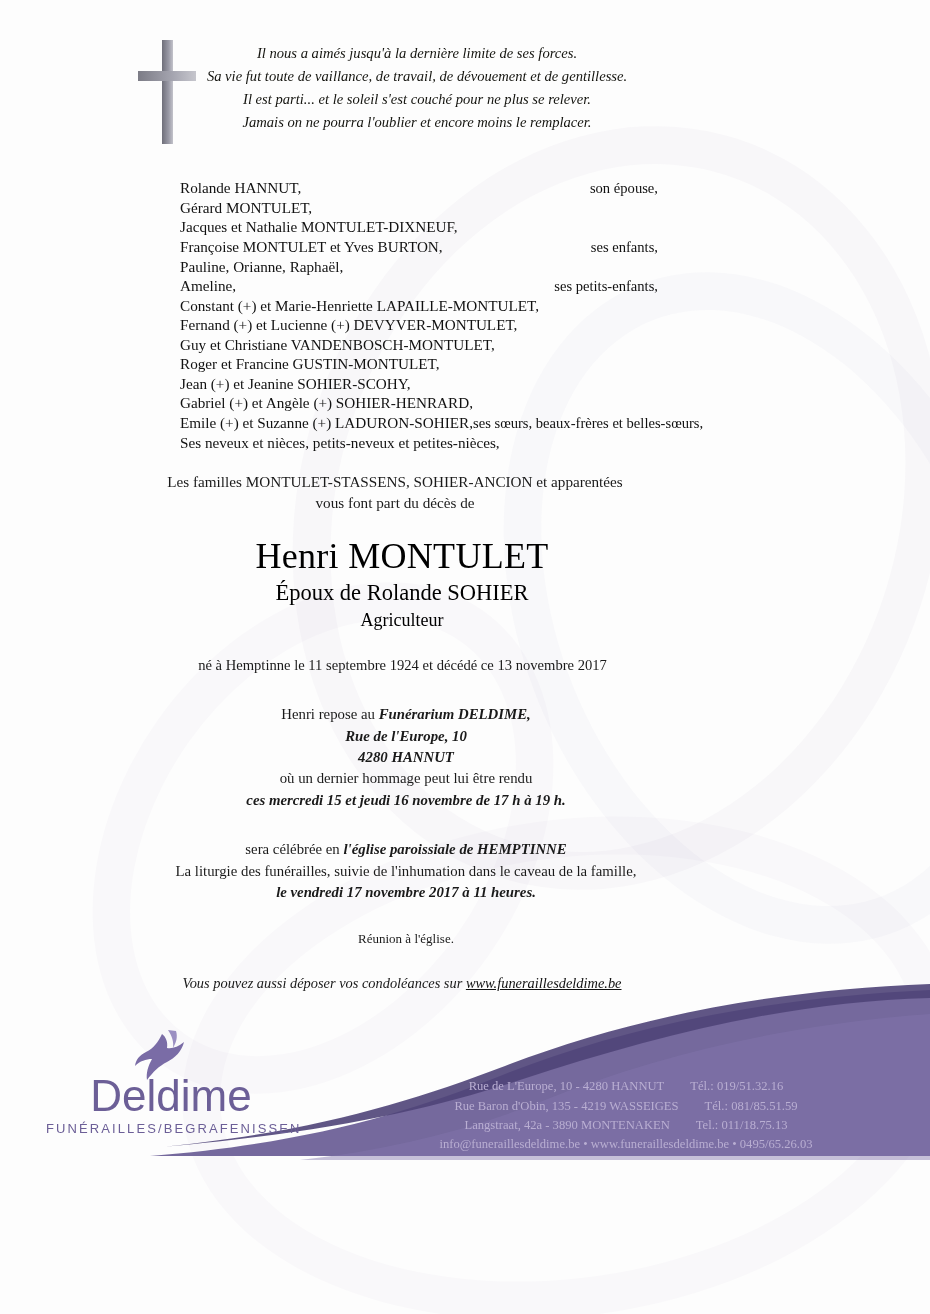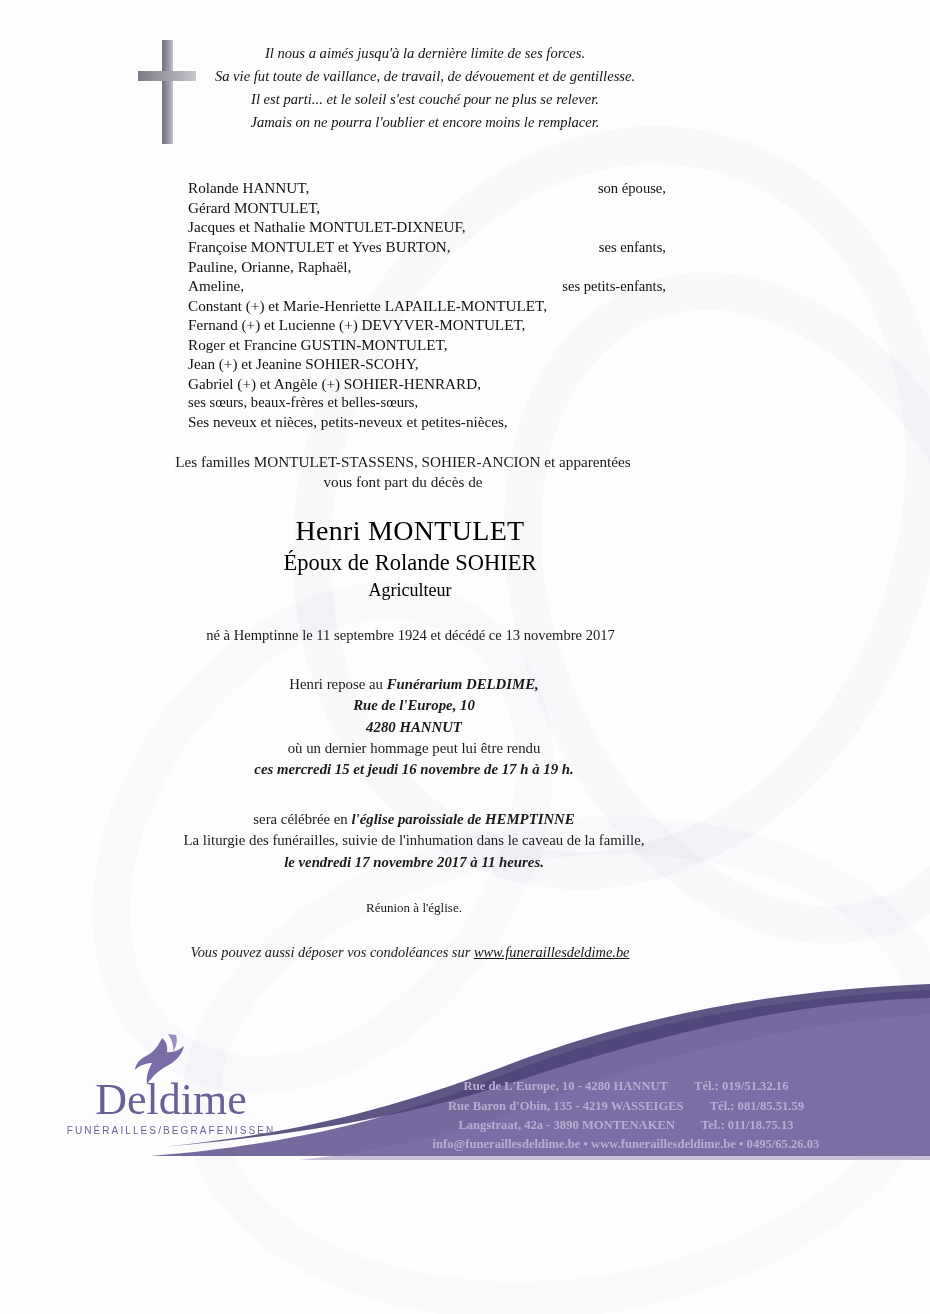--- a/index.html
+++ b/index.html
@@ -55,21 +55,21 @@
     position: absolute;
     left: 0px;
     top: 31px;
     width: 58px;
     height: 10px;
     background: linear-gradient(to right, #7c7c86, #a5a5b0 60%, #c6c6cd);
   }
 
   .content {
     position: absolute;
-    left: 16px;
+    left: 8px;
     top: 0;
     width: 758px;
   }
 
   .poem {
     margin: 42px 0 0 0;
     text-align: center;
     font-style: italic;
     font-size: 14.6px;
     line-height: 1.58;
@@ -103,21 +103,21 @@
     line-height: 1.35;
     padding-left: 16px;
   }
 
   .deceased {
     margin-top: 22px;
     text-align: center;
     padding-left: 30px;
   }
   .deceased .name {
-    font-size: 28px;
+    font-size: 36px;
     letter-spacing: 0.3px;
     color: #000;
   }
   .deceased .spouse {
     font-size: 22.5px;
     margin-top: 3px;
     color: #000;
   }
   .deceased .job {
     font-size: 18px;
@@ -174,45 +174,44 @@
     text-align: center;
   }
   .logo .dove {
     position: absolute;
     left: 82px;
     top: -46px;
     width: 70px;
     height: 56px;
   }
   .logo .word {
-    font-family: Liberation Serif, serif;
+    font-family: Liberation Sans, sans-serif;
     font-size: 44px;
     color: #6c5f97;
     letter-spacing: 0px;
     line-height: 1;
   }
   .logo .sub {
     font-family: "Liberation Sans", sans-serif;
-    font-size: 10px;
+    font-size: 13px;
     letter-spacing: 2.1px;
     color: #6c5f97;
     margin-top: 3px;
   }
 
   .footer-text {
     position: absolute;
     right: 24px;
     bottom: 160px;
     width: 560px;
     text-align: center;
     font-family: "Liberation Serif", serif;
     font-size: 12.6px;
     line-height: 1.52;
     color: #b9aed2;
-    font-weight: bold;
   }
   .footer-text .line { white-space: nowrap; }
   .footer-text .tel { display: inline-block; margin-left: 26px; }
 </style>
 </head>
 <body>
 
 <div id="card">
 
   <div class="swirl s1"></div>
@@ -261,32 +260,37 @@
       </div>
       <div class="family-row">
         <span>Constant (+) et Marie-Henriette LAPAILLE-MONTULET,</span>
         <span class="rel"></span>
       </div>
       <div class="family-row">
         <span>Fernand (+) et Lucienne (+) DEVYVER-MONTULET,</span>
         <span class="rel"></span>
       </div>
       <div class="family-row">
+        <span>Guy et Christiane VANDENBOSCH-MONTULET,</span>
+        <span class="rel"></span>
+      </div>
+      <div class="family-row">
         <span>Roger et Francine GUSTIN-MONTULET,</span>
         <span class="rel"></span>
       </div>
       <div class="family-row">
         <span>Jean (+) et Jeanine SOHIER-SCOHY,</span>
         <span class="rel"></span>
       </div>
       <div class="family-row">
         <span>Gabriel (+) et Angèle (+) SOHIER-HENRARD,</span>
         <span class="rel"></span>
       </div>
       <div class="family-row">
+        <span>Emile (+) et Suzanne (+) LADURON-SOHIER,</span>
         <span class="rel wide">ses sœurs, beaux-frères et belles-sœurs,</span>
       </div>
       <div class="family-row">
         <span>Ses neveux et nièces, petits-neveux et petites-nièces,</span>
         <span class="rel"></span>
       </div>
     </div>
 
     <div class="families">
       <div>Les familles MONTULET-STASSENS, SOHIER-ANCION et apparentées</div>

